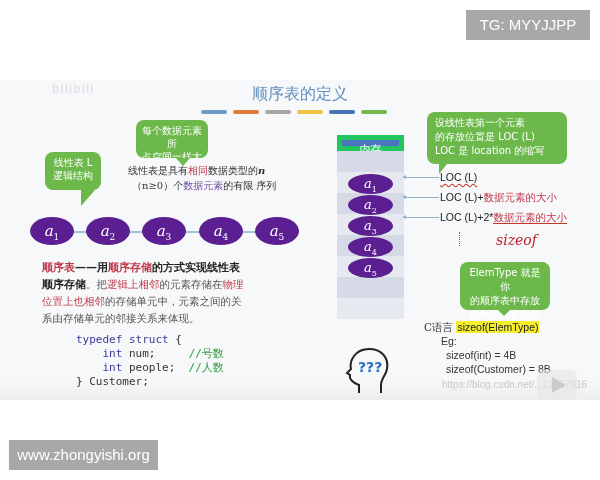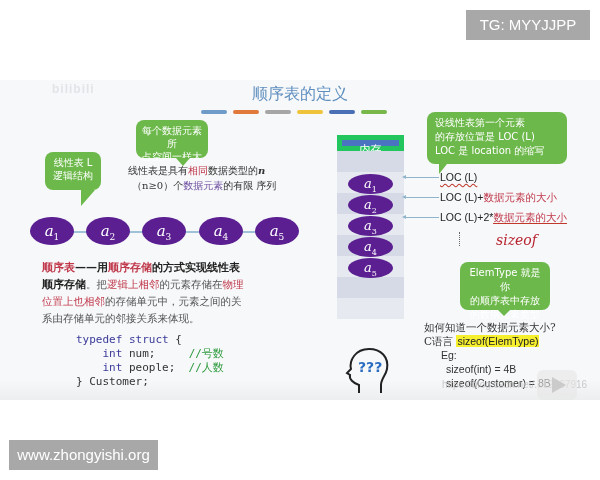--- a/index.html
+++ b/index.html
@@ -173,21 +173,20 @@
 </div>
 
 <div class="head-icon">
   <svg width="48" height="50" viewBox="0 0 48 50">
     <path d="M14 48 L14 40 C8 38 4 34 5 30 L2 28 L6 24 C4 16 10 4 24 4 C36 4 44 12 42 24 C41 30 36 34 36 40 L36 48" fill="none" stroke="#222" stroke-width="2"></path>
     <text x="13" y="27" font-size="14" font-weight="bold" fill="#2a6cc0" font-family="DejaVu Sans, sans-serif">???</text>
   </svg>
 </div>
 
 <div class="q-text">
-  <div class="serif">如何知道一个数据元素大小?</div>
   <div><span class="serif">C语言 </span><span class="hl">sizeof(ElemType)</span></div>
   <div class="sans">Eg:</div>
   <div class="eg-line">sizeof(int) = 4B</div>
   <div class="eg-line">sizeof(Customer) = 8B</div>
 </div>
 
 <div class="url-watermark">https://blog.csdn.net/...12867916</div>
 <div class="play-btn"></div>
 
 <div class="watermark-bottom">www.zhongyishi.org</div>

